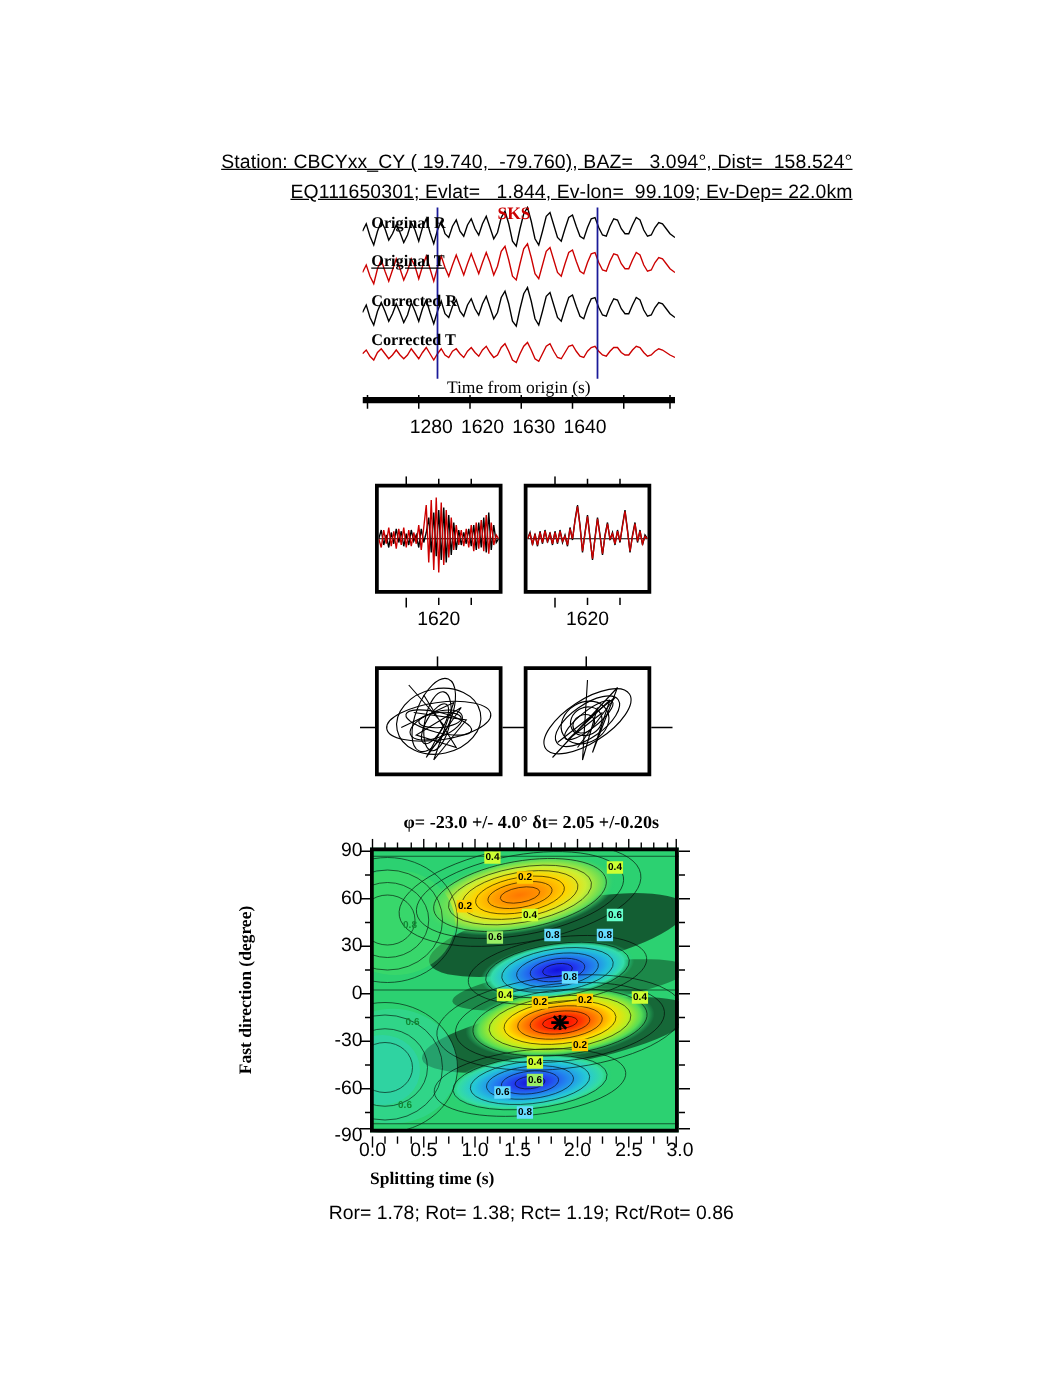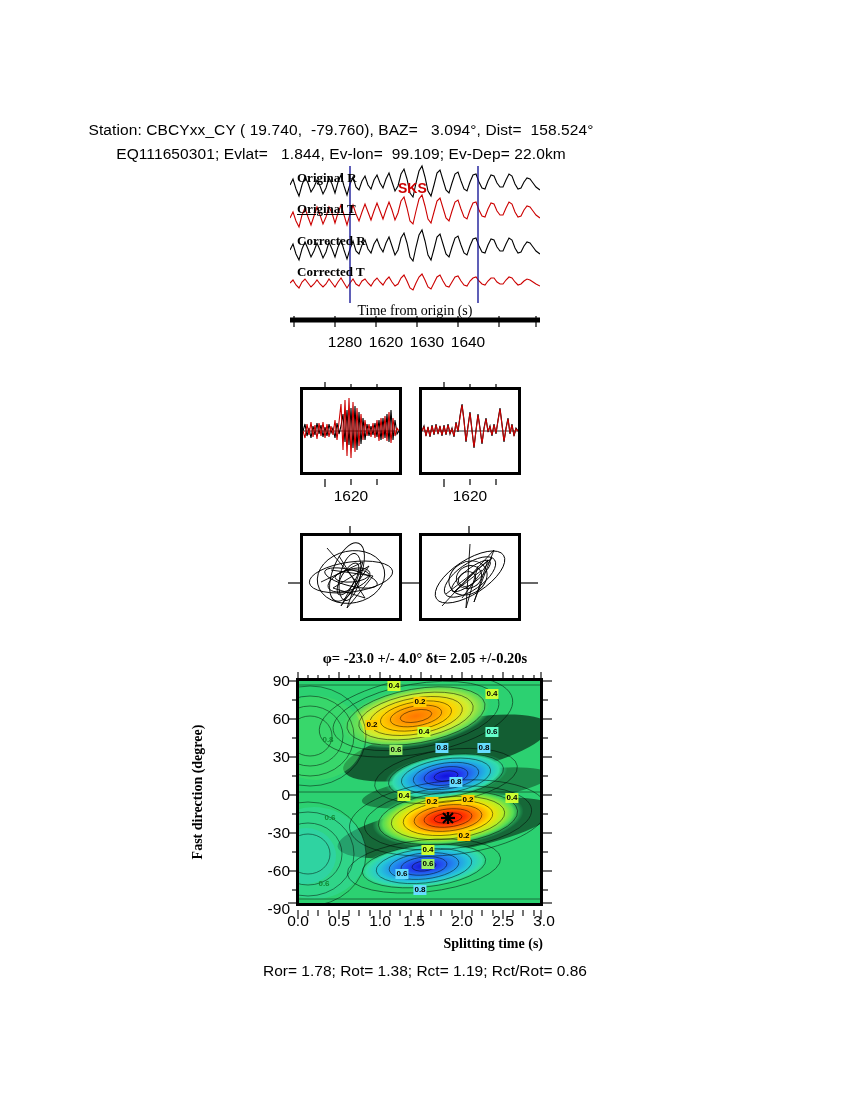--- a/index.html
+++ b/index.html
@@ -4,29 +4,29 @@
 <style>
   html,body{margin:0;padding:0;}
   body{
     width:850px;height:1100px;background:#ffffff;
     font-family:"Liberation Sans", sans-serif;
     color:#000;position:relative;overflow:hidden;
   }
   .abs{position:absolute;}
 
   
-  #header{left:0;top:118px;width:682px;text-align:center;}
+  #header{left:0;top:118px;width:682px;text-align:right;text-decoration:underline;}
   #header div{font-size:15.5px;line-height:24px;letter-spacing:0.1px;white-space:pre;}
 
   
   #wavepanel{left:290px;top:163px;width:250px;height:150px;}
   #wavepanel svg{display:block;}
   .sks-label{
-    left:398px;top:180px;color:#cc0000;font-size:14px;font-weight:bold;
-    font-family:Liberation Sans, sans-serif;
+    left:398px;top:164px;color:#cc0000;font-size:14px;font-weight:bold;
+    font-family:Liberation Serif, serif;
   }
   .trace-label{
     font-family:"Liberation Serif", serif;font-weight:bold;font-size:13px;
     color:#000;white-space:nowrap;
   }
   #lab-or  {left:297px;top:170px;text-align:center;}
   #lab-ot  {left:297px;top:201px;text-decoration:underline;}
   #lab-cr  {left:297px;top:233px;}
   #lab-ct  {left:297px;top:264px;}
 
@@ -63,21 +63,21 @@
     transform:rotate(-90deg);transform-origin:center center;
     font-family:"Liberation Serif", serif;font-weight:bold;font-size:14px;
     text-align:center;
   }
   #ylabel{left:200px;top:782px;width:220px;margin-left:-110px;}
   #yticks{left:228px;top:670px;width:62px;font-size:15.5px;text-align:right;}
   #yticks span{position:absolute;right:0;transform:translateY(-50%);}
   #xticks{left:250px;top:912px;width:340px;font-size:15.5px;}
   #xticks span{position:absolute;transform:translateX(-50%);}
   #xlabel{
-    left:296px;top:936px;width:247px;text-align:right;
+    left:296px;top:936px;width:247px;text-align:left;
     font-family:"Liberation Serif", serif;font-weight:bold;font-size:14px;
   }
   #footer{
     left:0;top:962px;width:850px;text-align:center;font-size:15.5px;
   }
   .clab{
     position:absolute;font-size:8px;font-weight:bold;color:#000;
     font-family:"Liberation Sans", sans-serif;
     padding:0 1px;line-height:10px;transform:translate(-50%,-50%);
   }

